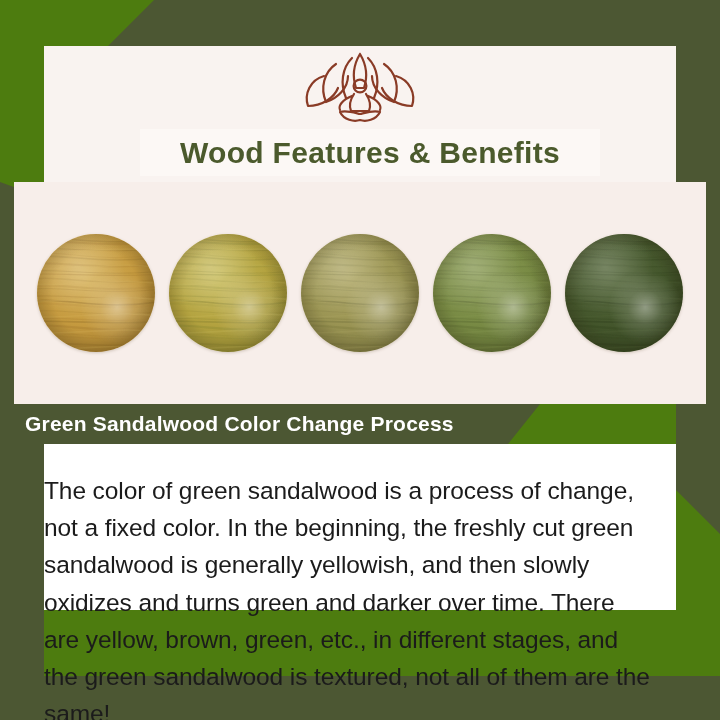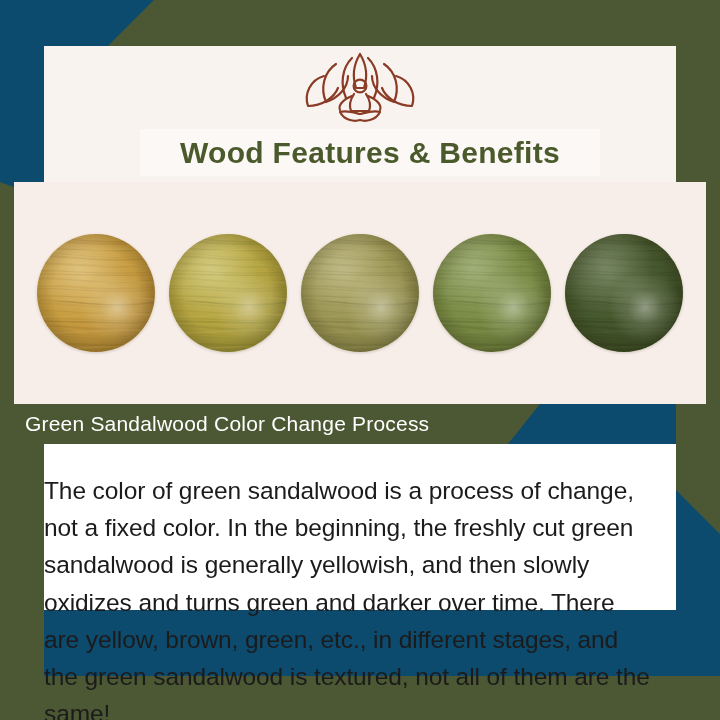--- a/index.html
+++ b/index.html
@@ -6,21 +6,21 @@
   html,body{margin:0;padding:0;}
   body{
     width:720px;height:720px;
     font-family:"Liberation Sans", sans-serif;
     background:#f8f2ef;
     overflow:hidden;
   }
   .poster{
     position:relative;
     width:720px;height:720px;
-    background:#0c4a6e;
+    background:#4d7c0f;
     overflow:hidden;
   }
 
   
   .frame-top{
     position:absolute;left:0;top:0;width:720px;height:46px;
     background:#4c5733;
     clip-path:polygon(154px 0, 720px 0, 720px 46px, 108px 46px);
   }
   .frame-right{
@@ -105,21 +105,21 @@
   .section-banner{
     position:absolute;left:0;top:404px;width:540px;height:40px;
     background:#4c5733;
     clip-path:polygon(0 0, 540px 0, 508px 40px, 0 40px);
     display:flex;align-items:center;
   }
   .section-banner-text{
     margin-left:25px;
     color:#ffffff;
     font-family:"Liberation Sans Narrow","Liberation Sans", sans-serif;
-    font-size:21px;font-weight:normal;
+    font-size:21px;font-weight:bold;
     letter-spacing:0.2px;white-space:nowrap;
   }
 
   
   .body-panel{
     position:absolute;left:44px;top:444px;width:632px;height:166px;
     background:#ffffff;
     box-sizing:border-box;
     padding:28px 22px 0 0;
   }

